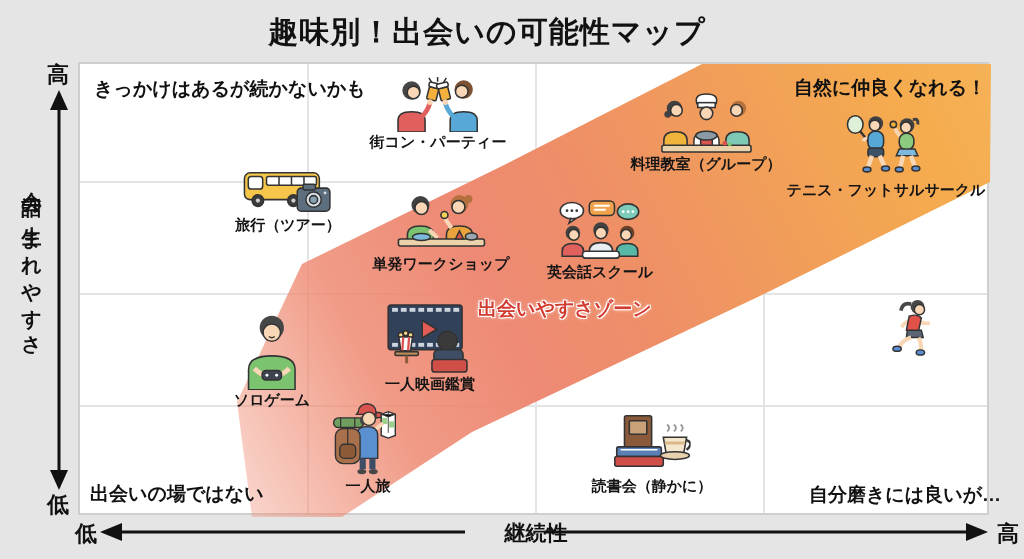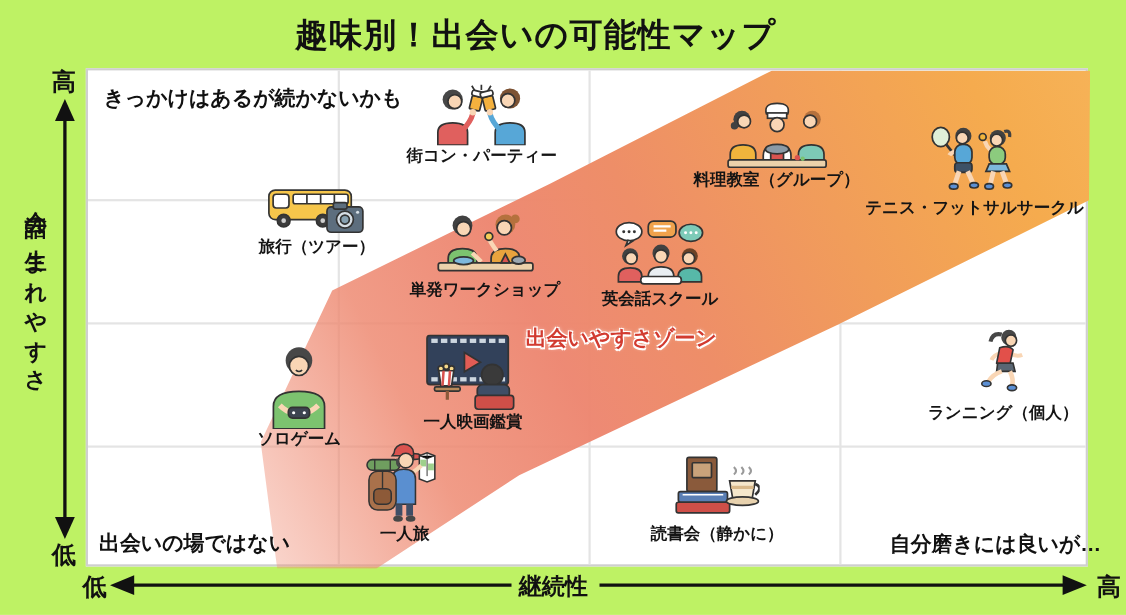--- a/index.html
+++ b/index.html
@@ -1,18 +1,18 @@
 <!DOCTYPE html>
 <html><head>
 <meta charset="utf-8">
 <style>
   html,body{margin:0;padding:0;background:#ffffff;}
   .stage{
     position:relative;width:1024px;height:559px;overflow:hidden;
-    background:#bef264;
+    background:#e5e5e5;
     font-family:"Liberation Sans","DejaVu Sans",sans-serif;
     color:#111;
   }
   .title{
     position:absolute;top:12px;left:487px;transform:translateX(-50%);
     font-size:30px;font-weight:800;letter-spacing:1px;white-space:nowrap;
   }
   .plot{
     position:absolute;left:78px;top:62px;width:911px;height:453px;
     border:2px solid #cfcfcf;background:#ffffff;box-sizing:border-box;
@@ -69,20 +69,21 @@
     <div class="grid-v" style="left:227px;"></div>
     <div class="grid-v" style="left:455px;"></div>
     <div class="grid-v" style="left:683px;"></div>
     <div class="grid-h" style="top:117px;"></div>
     <div class="grid-h" style="top:229px;"></div>
     <div class="grid-h" style="top:341px;"></div>
     <div class="band"></div>
   </div>
 
   <div class="corner" style="left:94px;top:76px;">きっかけはあるが続かないかも</div>
+  <div class="corner" style="left:890px;top:75px;transform:translateX(-50%);">自然に仲良くなれる！</div>
   <div class="corner" style="left:90px;top:481px;">出会いの場ではない</div>
   <div class="corner" style="left:905px;top:482px;transform:translateX(-50%);">自分磨きには良いが…</div>
 
   <div class="zone">
     <div>出会いやすさゾーン</div>
   </div>
 
   <div class="item" style="left:438px;top:76px;">
     <svg width="94" height="56" viewBox="0 0 96 58">
       <path class="ln" d="M42 7 L39 2 M48 6 V1 M54 7 L57 2" fill="none" stroke-width="2"></path>
@@ -279,21 +280,20 @@
       <path d="M28 6 q-9-2-11 7" stroke="#474747" stroke-width="4" fill="none"></path>
       <circle cx="35" cy="9" r="7.5" fill="#474747"></circle>
       <circle class="ln" cx="37" cy="12" r="5.5" fill="#f9d6b5"></circle>
       <path d="M27 24 q-7 2-9 7 M37 25 q6 3 11 1" stroke="#f9d6b5" stroke-width="4" fill="none"></path>
       <path class="ln" d="M26 19 q9-3 13 2 l-3 14 q-7 2-13-1 z" fill="#e2504a"></path>
       <path class="ln" d="M24 34 h15 l2 8 h-18 z" fill="#5a6673"></path>
       <path d="M28 42 q-9 3-13 10 M36 42 q4 8 2 14" stroke="#f9d6b5" stroke-width="4.5" fill="none"></path>
       <ellipse class="ln" cx="13" cy="54" rx="4.5" ry="2.8" fill="#5b8fd4"></ellipse>
       <ellipse class="ln" cx="38" cy="58" rx="4.5" ry="2.8" fill="#5b8fd4"></ellipse>
     </svg>
-    <div class="lbl">ランニング（個人）</div>
   </div>
 
   <div class="item" style="left:652px;top:410px;">
     <svg width="78" height="66" viewBox="0 0 80 68">
       <rect class="ln" x="12" y="6" width="28" height="32" rx="2" fill="#8a5a3b"></rect>
       <rect class="ln" x="17" y="11" width="18" height="14" rx="1" fill="#c9a27a"></rect>
       <rect class="ln" x="4" y="38" width="46" height="10" rx="2" fill="#5a7fb5"></rect>
       <path d="M8 41 h38" stroke="#fff" stroke-width="1.5"></path>
       <rect class="ln" x="2" y="48" width="50" height="10" rx="2" fill="#cf4f48"></rect>
       <path d="M56 22 q4-3 0-7 M63 22 q4-3 0-7 M70 22 q4-3 0-7" stroke="#9a9a9a" stroke-width="2" fill="none"></path>
@@ -338,16 +338,16 @@
   <div class="ax-label ax-end" style="left:58px;top:490px;transform:translateX(-50%);">低</div>
   <div class="yaxis-title">会話の生まれやすさ</div>
 
   <svg style="position:absolute;left:92px;top:518px;z-index:5;" width="902" height="28" viewBox="0 0 902 28">
     <path d="M26 14 H373" stroke="#111" stroke-width="3"></path>
     <path d="M453 14 H878" stroke="#111" stroke-width="3"></path>
     <polygon points="8,14 30,5 30,23" fill="#111"></polygon>
     <polygon points="896,14 874,5 874,23" fill="#111"></polygon>
   </svg>
   <div class="ax-label ax-end" style="left:86px;top:519px;transform:translateX(-50%);">低</div>
-  <div class="ax-label" style="left:503px;top:519px;transform:translateX(-50%);font-size:21px;">継続性</div>
+  <div class="ax-label" style="left:536px;top:519px;transform:translateX(-50%);font-size:21px;">継続性</div>
   <div class="ax-label ax-end" style="left:997px;top:519px;">高</div>
 
 </div>
 
 </body></html>

